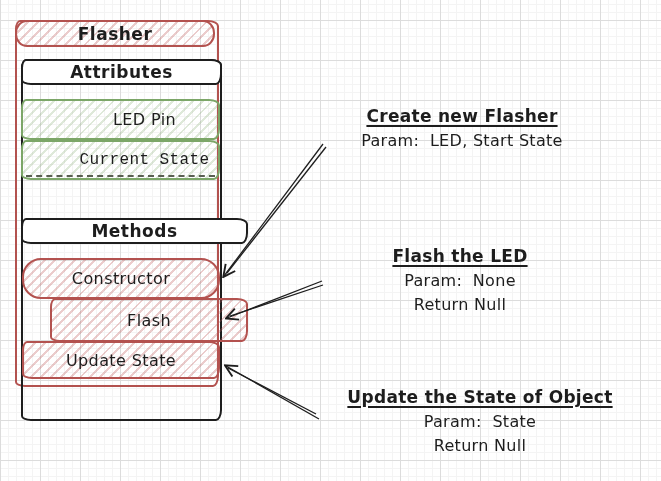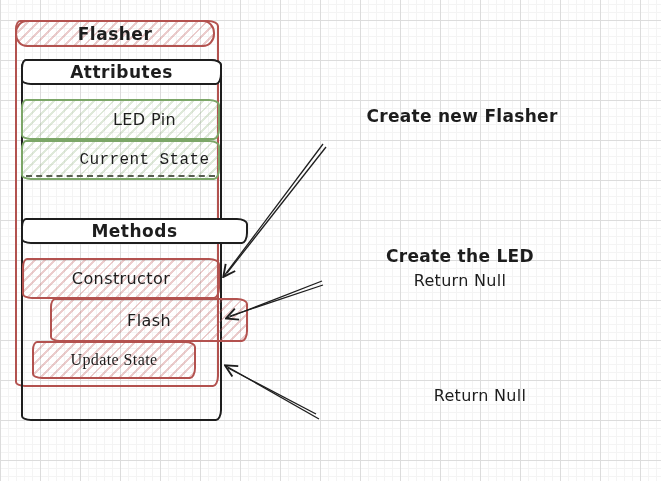--- a/index.html
+++ b/index.html
@@ -21,21 +21,21 @@
   .red-stroke{border:2px solid #b3524f;}
   .black-stroke{border:2px solid #1e1e1e;}
   .green-stroke{border:2px solid #7ca668;padding-left:48px;}
   .hatch-pink{background-image:repeating-linear-gradient(135deg,rgba(190,88,88,.30) 0 2px,rgba(255,255,255,0) 2px 7px);}
   .hatch-green{background-image:repeating-linear-gradient(135deg,rgba(130,170,110,.26) 0 2px,rgba(255,255,255,0) 2px 7px);}
   .cell{display:flex;align-items:center;justify-content:center;font-size:16px;letter-spacing:.4px;}
   .bar-label{font-weight:700;font-size:17px;letter-spacing:.5px;}
   .white-fill{background:#ffffff;text-align:center;}
   .annot{position:absolute;text-align:center;line-height:23px;font-size:16px;letter-spacing:.3px;}
   .annot .annot-title{font-size:17px;font-weight:700;line-height:26px;}
-  .annot .annot-title span{text-decoration-thickness:2px;text-underline-offset:3px;}
+  .annot .annot-title span{text-decoration:underline;text-decoration-thickness:2px;text-underline-offset:3px;}
   .annot .annot-line{white-space:pre;line-height:24px;}
   .dash-under{position:absolute;left:3px;right:3px;bottom:1px;border-top:2px dashed #5a5f52;}
   svg.arrows{position:absolute;left:0;top:0;pointer-events:none;}
 </style>
 </head>
 <body>
 
 <div class="abs sketch red-stroke" style="left:15px;top:20px;width:204px;height:367px;"></div>
 
 <div class="abs sketch black-stroke" style="left:21px;top:59px;width:201px;height:362px;"></div>
@@ -53,27 +53,27 @@
 </div>
 <div class="abs sketch green-stroke hatch-green cell" style="left:21px;top:140px;width:199px;height:40px;font-family:Liberation Mono, monospace;">
   <span>Current State</span>
   <span class="dash-under"></span>
 </div>
 
 <div class="abs sketch black-stroke white-fill cell" style="left:21px;top:218px;width:227px;height:26px;">
   <span class="bar-label">Methods</span>
 </div>
 
-<div class="abs sketch red-stroke hatch-pink cell" style="left:22px;top:258px;width:198px;height:41px;">
+<div class="abs sketch red-stroke hatch-pink cell" style="left:22px;top:258px;width:198px;height:41px;border-radius:19px;">
   <span>Constructor</span>
 </div>
 <div class="abs sketch red-stroke hatch-pink cell" style="left:22px;top:298px;width:198px;height:44px;margin-left:28px;">
   <span>Flash</span>
 </div>
-<div class="abs sketch red-stroke hatch-pink cell" style="left:32px;top:341px;width:164px;height:38px;font-family:Liberation Serif, serif;">
+<div class="abs sketch red-stroke hatch-pink cell" style="left:22px;top:341px;width:198px;height:38px;">
   <span>Update State</span>
 </div>
 
 <svg class="arrows" width="661" height="481" viewBox="0 0 661 481">
   <defs>
     <marker id="oarr" viewBox="0 0 12 12" refX="10" refY="6" markerWidth="11" markerHeight="11" orient="auto">
       <path d="M1,1 L11,6 L1,11" fill="none" stroke="#1e1e1e" stroke-width="1.6"></path>
     </marker>
   </defs>
   <g stroke="#1e1e1e" stroke-width="1.3" fill="none">
@@ -85,22 +85,26 @@
     <line x1="323" y1="285" x2="230" y2="316"></line>
   </g>
   <g stroke="#1e1e1e" stroke-width="1.3" fill="none">
     <line x1="319" y1="419" x2="226" y2="366" marker-end="url(#oarr)"></line>
     <line x1="316" y1="414" x2="228" y2="368"></line>
   </g>
 </svg>
 
 <div class="annot" style="left:332px;top:103px;width:260px;">
   <div class="annot-title"><span>Create new Flasher</span></div>
+  <div class="annot-line">Param:  LED, Start State</div>
 </div>
 
 <div class="annot" style="left:360px;top:243px;width:200px;">
-  <div class="annot-title"><span>Create the LED</span></div>
+  <div class="annot-title"><span>Flash the LED</span></div>
+  <div class="annot-line">Param:  None</div>
   <div class="annot-line">Return Null</div>
 </div>
 
 <div class="annot" style="left:346px;top:384px;width:268px;">
+  <div class="annot-title"><span>Update the State of Object</span></div>
+  <div class="annot-line">Param:  State</div>
   <div class="annot-line">Return Null</div>
 </div>
 
 </body></html>

